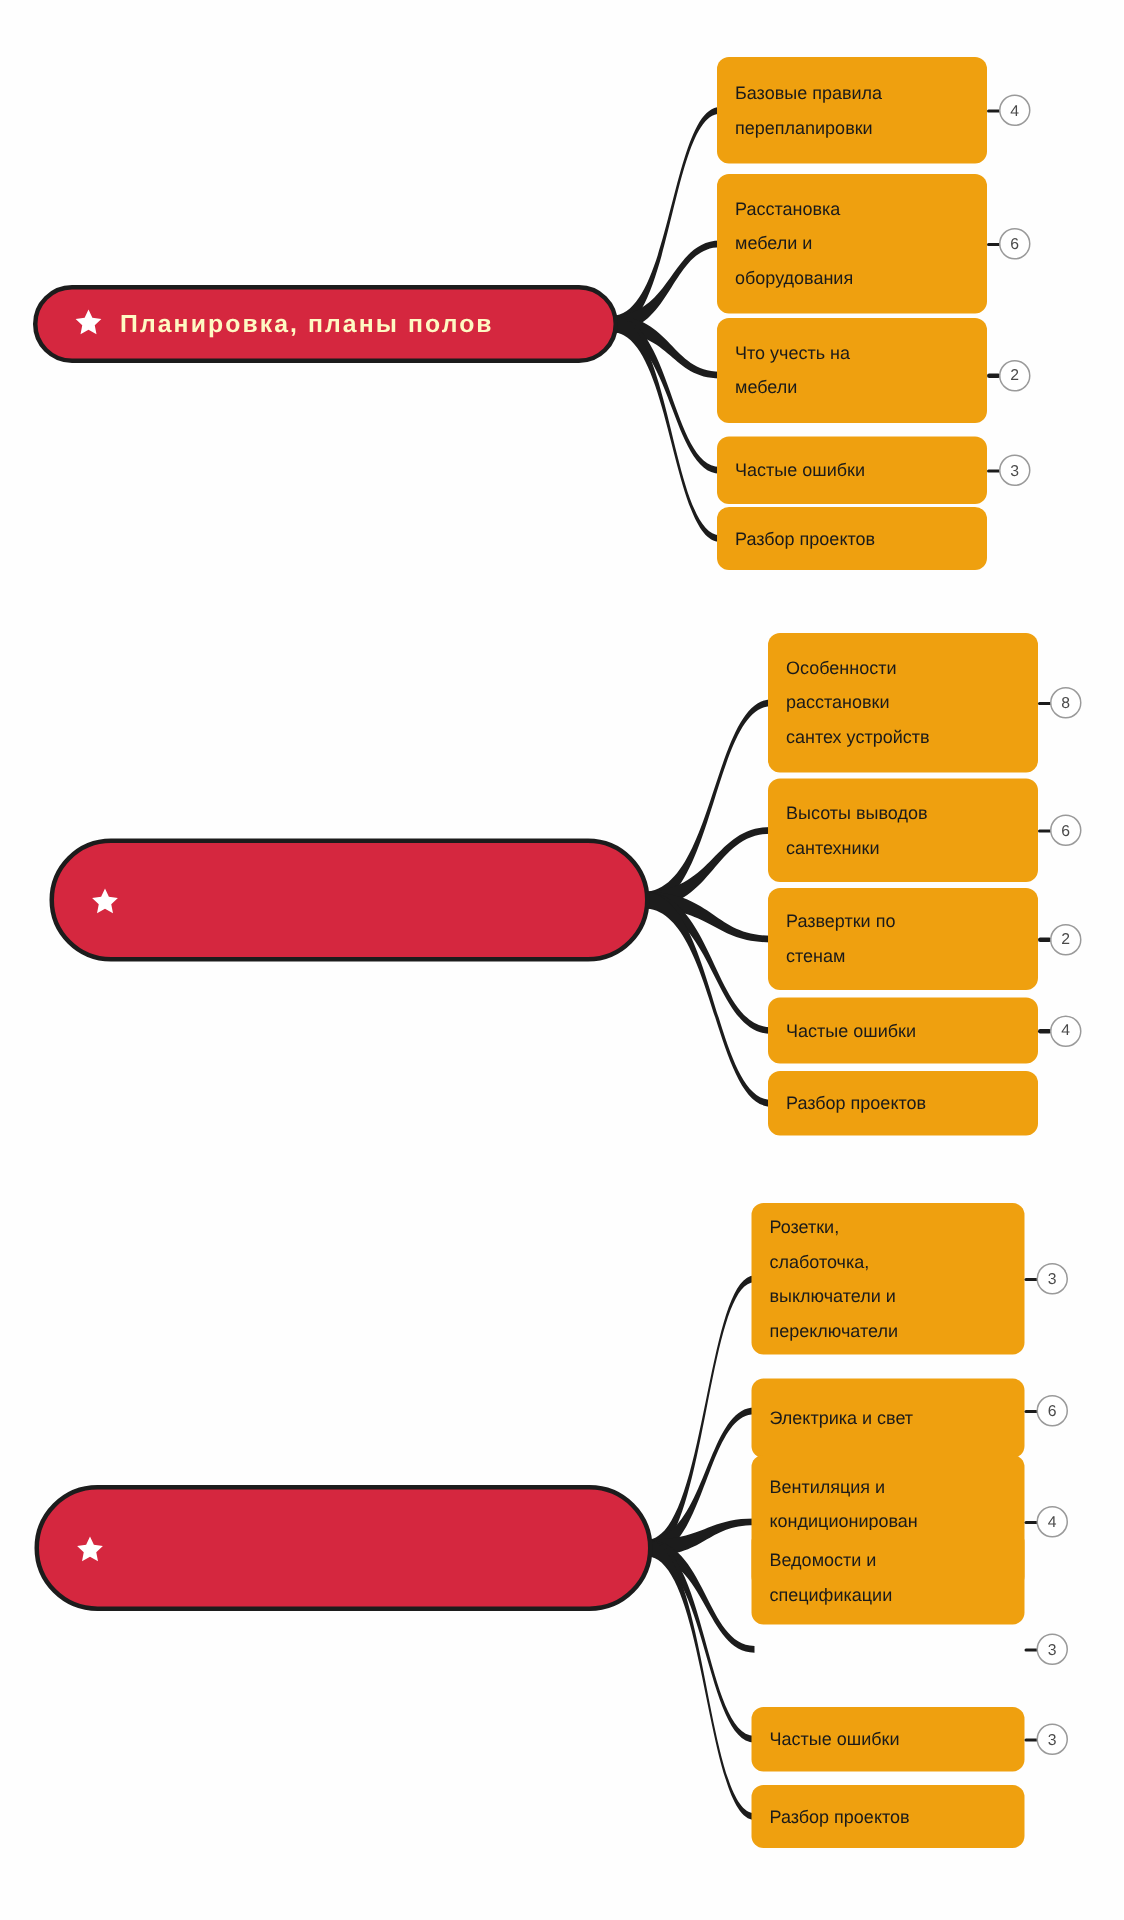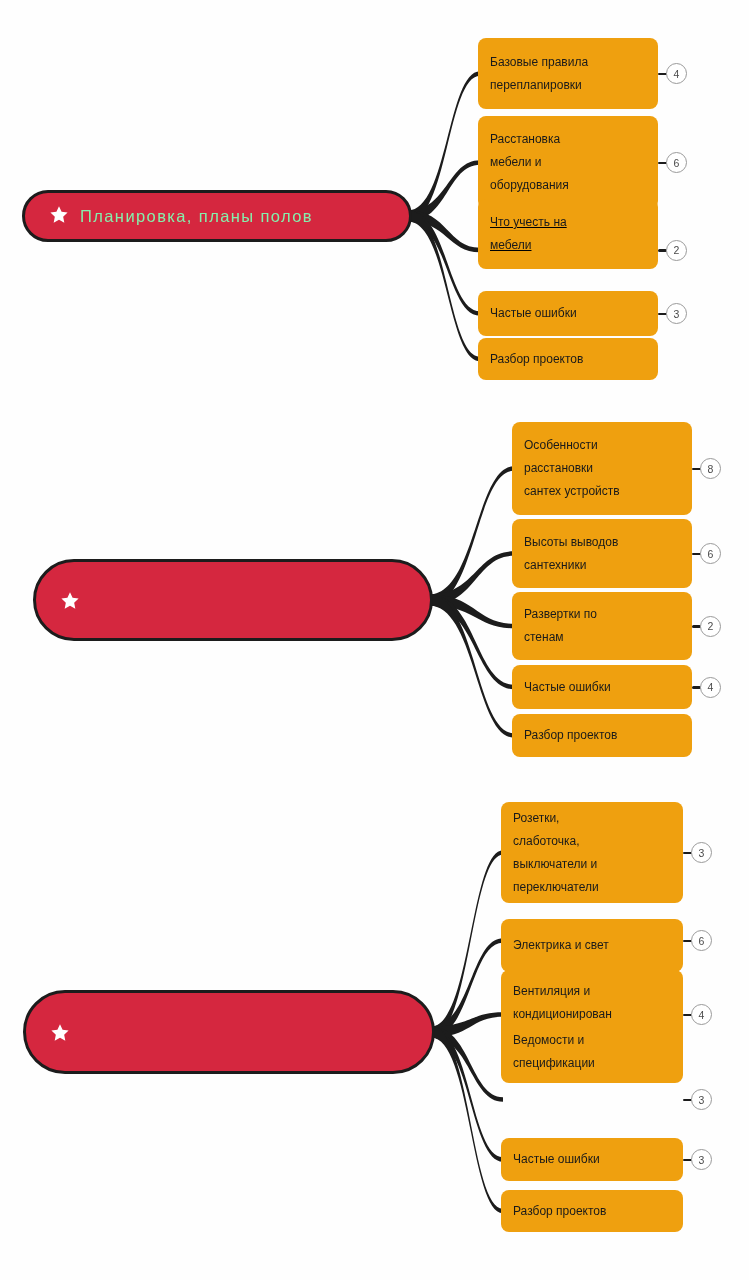--- a/index.html
+++ b/index.html
@@ -52,22 +52,22 @@
     width: 20px;
     height: 20px;
     margin-right: 11px;
     margin-top: 2px;
     display: block;
   }
   .root-label {
     font-size: 16.5px;
     line-height: 26px;
     letter-spacing: 1.4px;
-    font-weight: 400;
-    color: #86efac;
+    font-weight: 700;
+    color: #fef9c3;
     white-space: pre-line;
   }
   .root-1 { left: 22px; top: 190px; width: 390px; height: 52px; }
   .root-2 { left: 33px; top: 559px; width: 400px; height: 82px; }
   .root-3 { left: 23px; top: 990px; width: 412px; height: 84px; }
 
   
   .child-node {
     position: absolute;
     box-sizing: border-box;
@@ -150,21 +150,21 @@
       </div>
       <div class="badge-stub" style="left: 658px; top: 72.5px;"></div>
       <div class="badge" style="left: 666px; top: 63px;">4</div>
       <div class="child-node" style="left: 478px; top: 116px; width: 180px; height: 93px;">
         <div class="child-label">Расстановка
 мебели и
 оборудования</div>
       </div>
       <div class="badge-stub" style="left: 658px; top: 161.5px;"></div>
       <div class="badge" style="left: 666px; top: 152px;">6</div>
-      <div class="child-node" style="left: 478px; top: 199px; width: 180px; height: 70px; text-decoration: underline;">
+      <div class="child-node" style="left: 478px; top: 212px; width: 180px; height: 70px;">
         <div class="child-label">Что учесть на
 мебели</div>
       </div>
       <div class="badge-stub" style="left: 658px; top: 249px;"></div>
       <div class="badge" style="left: 666px; top: 239.5px;">2</div>
       <div class="child-node" style="left: 478px; top: 291px; width: 180px; height: 45px;">
         <div class="child-label">Частые ошибки</div>
       </div>
       <div class="badge-stub" style="left: 658px; top: 312.5px;"></div>
       <div class="badge" style="left: 666px; top: 303px;">3</div>

